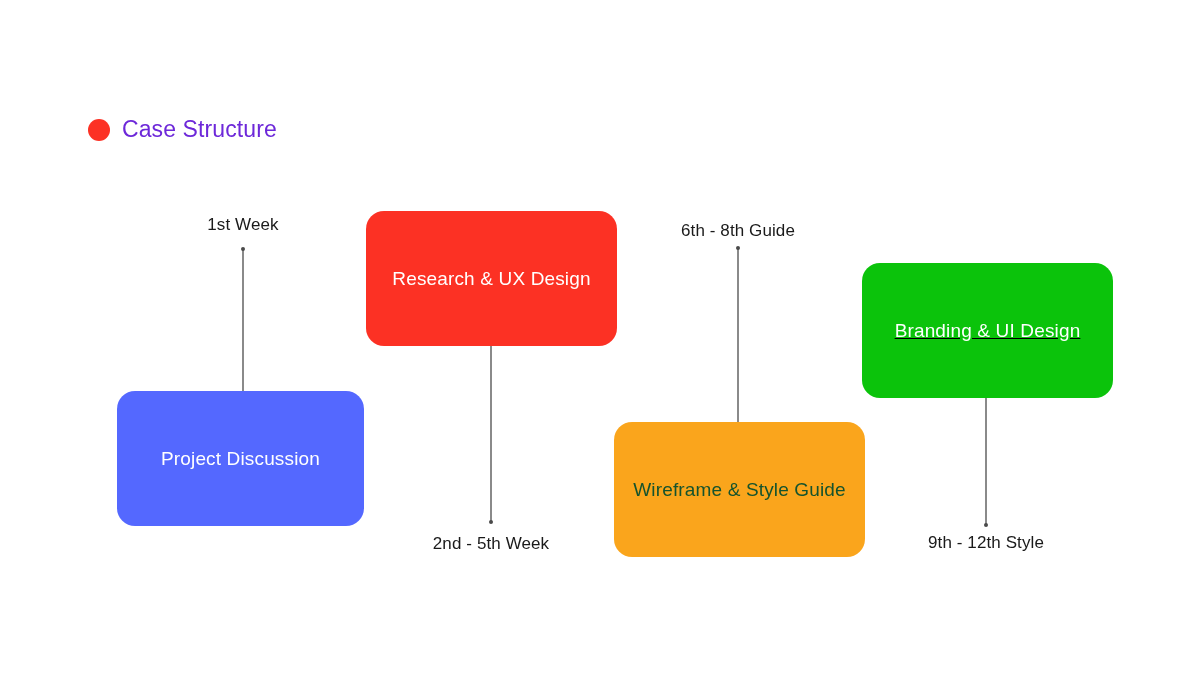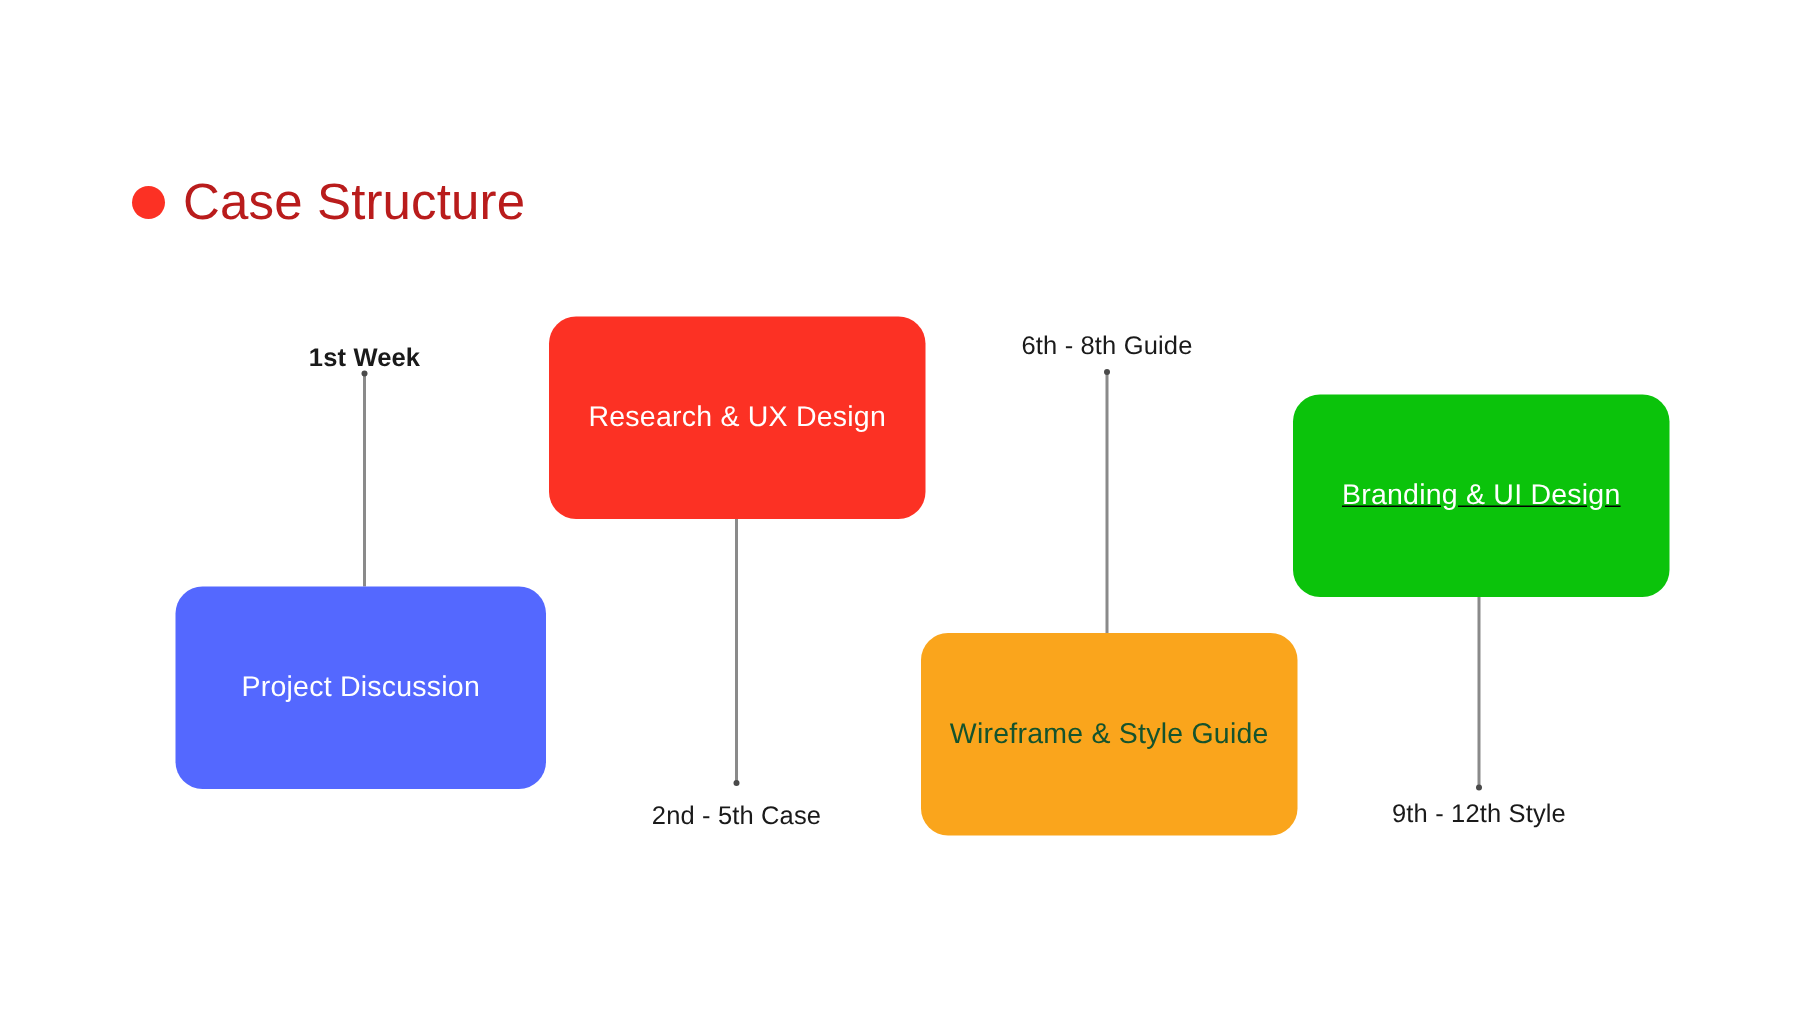--- a/index.html
+++ b/index.html
@@ -29,23 +29,23 @@
     gap: 12px;
   }
   .title-dot {
     width: 22px;
     height: 22px;
     border-radius: 50%;
     flex: 0 0 auto;
     display: block;
   }
   .title-text {
-    font-size: 34px;
+    font-size: 23px;
     font-weight: 400;
-    color: #b91c1c;
+    color: #6d28d9;
     letter-spacing: 0.1px;
     line-height: 1;
     white-space: nowrap;
   }
 
   
   .phase-box {
     position: absolute;
     width: 251px;
     height: 135px;
@@ -96,27 +96,27 @@
 <div id="slide">
 
   <div class="title-row">
     <span class="title-dot" style="background: rgb(252, 49, 36);"></span>
     <span class="title-text">Case Structure</span>
   </div>
 
   <div id="diagram-layer">
       <div class="connector" style="left: 242.2px; top: 249px; height: 142px; background: rgb(138, 138, 138);"></div>
       <div class="connector-dot" style="left: 241px; top: 247px;"></div>
-      <div class="week-label" style="left: 243px; top: 230px; font-weight: bold;">1st Week</div>
+      <div class="week-label" style="left: 243px; top: 216px;">1st Week</div>
       <div class="phase-box" style="left: 117px; top: 391px; width: 247px; height: 135px; background: rgb(84, 104, 255);">
         <span class="phase-label" style="color: rgb(255, 255, 255);">Project Discussion</span>
       </div>
       <div class="connector" style="left: 490.2px; top: 346px; height: 176px; background: rgb(138, 138, 138);"></div>
       <div class="connector-dot" style="left: 489px; top: 520px;"></div>
-      <div class="week-label" style="left: 491px; top: 535px;">2nd - 5th Case</div>
+      <div class="week-label" style="left: 491px; top: 535px;">2nd - 5th Week</div>
       <div class="phase-box" style="left: 366px; top: 211px; width: 251px; height: 135px; background: rgb(252, 49, 36);">
         <span class="phase-label" style="color: rgb(255, 255, 255);">Research &amp; UX Design</span>
       </div>
       <div class="connector" style="left: 737.2px; top: 248px; height: 174px; background: rgb(138, 138, 138);"></div>
       <div class="connector-dot" style="left: 736px; top: 246px;"></div>
       <div class="week-label" style="left: 738px; top: 222px;">6th - 8th Guide</div>
       <div class="phase-box" style="left: 614px; top: 422px; width: 251px; height: 135px; background: rgb(250, 165, 28);">
         <span class="phase-label" style="color: #14532d;">Wireframe &amp; Style Guide</span>
       </div>
       <div class="connector" style="left: 985.2px; top: 398px; height: 127px; background: rgb(138, 138, 138);"></div>

